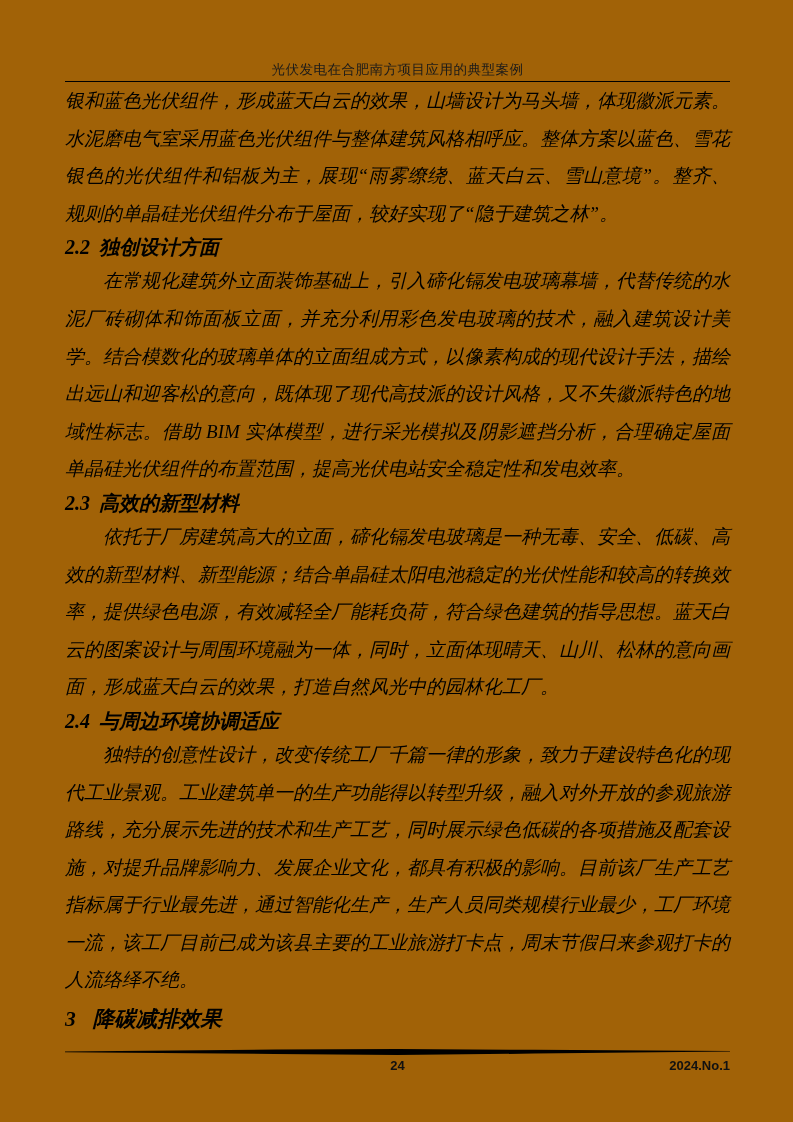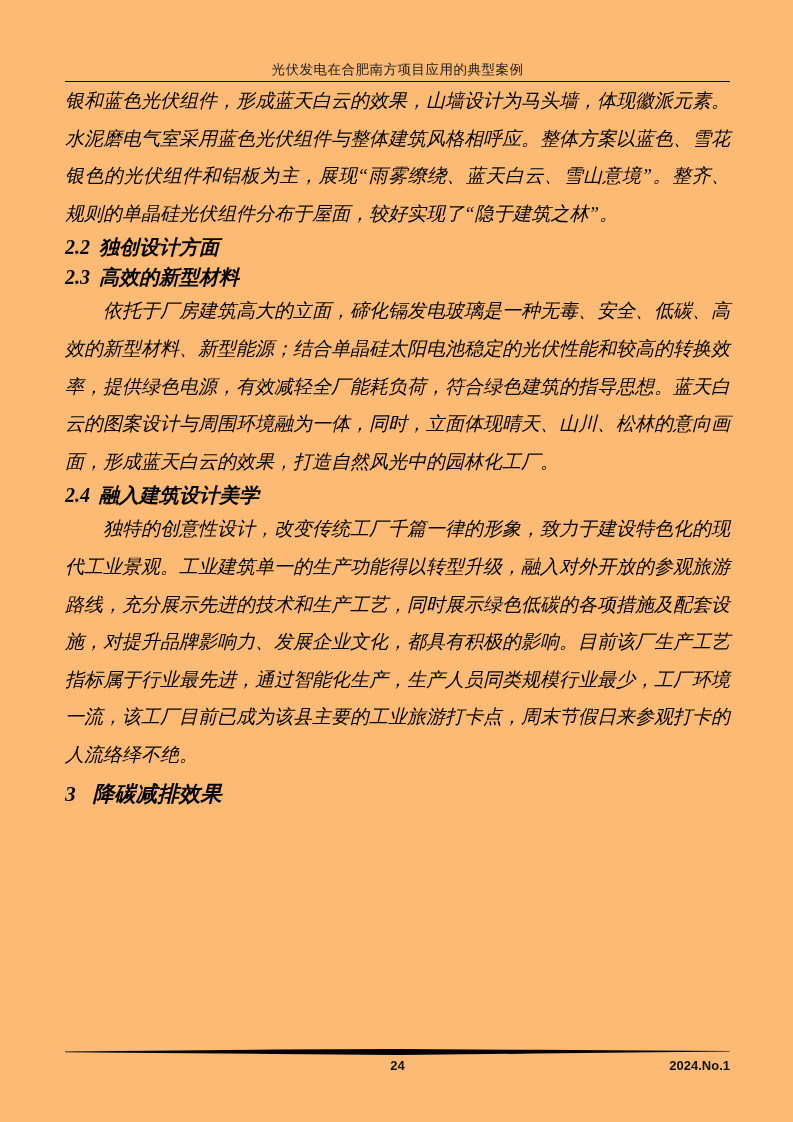--- a/index.html
+++ b/index.html
@@ -4,21 +4,21 @@
 <style>
   html, body {
     margin: 0;
     padding: 0;
     background: #ffffff;
   }
   .page {
     position: relative;
     width: 793px;
     height: 1122px;
-    background: #fdba74;
+    background: #a16207;
     color: #000000;
     font-family: "Liberation Serif", "DejaVu Serif", serif;
     overflow: hidden;
     margin: 0 auto;
   }
   
   .header {
     margin: 0 63px 0 65px;
     padding-top: 59px;
     border-bottom: 1.5px solid #000000;
@@ -112,29 +112,30 @@
   </header>
 
   <main class="content">
 
     <p class="para continuation">银和蓝色光伏组件，形成蓝天白云的效果，山墙设计为马头墙，体现徽派元素。水泥磨电气室采用蓝色光伏组件与整体建筑风格相呼应。整体方案以蓝色、雪花银色的光伏组件和铝板为主，展现“雨雾缭绕、蓝天白云、雪山意境”。整齐、规则的单晶硅光伏组件分布于屋面，较好实现了“隐于建筑之林”。</p>
 
     <h2 class="sec-heading">
       <span class="h-num">2.2</span><span>独创设计方面</span>
     </h2>
 
+    <p class="para">在常规化建筑外立面装饰基础上，引入碲化镉发电玻璃幕墙，代替传统的水泥厂砖砌体和饰面板立面，并充分利用彩色发电玻璃的技术，融入建筑设计美学。结合模数化的玻璃单体的立面组成方式，以像素构成的现代设计手法，描绘出远山和迎客松的意向，既体现了现代高技派的设计风格，又不失徽派特色的地域性标志。借助 BIM 实体模型，进行采光模拟及阴影遮挡分析，合理确定屋面单晶硅光伏组件的布置范围，提高光伏电站安全稳定性和发电效率。</p>
 
     <h2 class="sec-heading">
       <span class="h-num">2.3</span><span>高效的新型材料</span>
     </h2>
 
     <p class="para">依托于厂房建筑高大的立面，碲化镉发电玻璃是一种无毒、安全、低碳、高效的新型材料、新型能源；结合单晶硅太阳电池稳定的光伏性能和较高的转换效率，提供绿色电源，有效减轻全厂能耗负荷，符合绿色建筑的指导思想。蓝天白云的图案设计与周围环境融为一体，同时，立面体现晴天、山川、松林的意向画面，形成蓝天白云的效果，打造自然风光中的园林化工厂。</p>
 
     <h2 class="sec-heading">
-      <span class="h-num">2.4</span><span>融入建筑设计美学</span>
+      <span class="h-num">2.4</span><span>与周边环境协调适应</span>
     </h2>
 
     <p class="para">独特的创意性设计，改变传统工厂千篇一律的形象，致力于建设特色化的现代工业景观。工业建筑单一的生产功能得以转型升级，融入对外开放的参观旅游路线，充分展示先进的技术和生产工艺，同时展示绿色低碳的各项措施及配套设施，对提升品牌影响力、发展企业文化，都具有积极的影响。目前该厂生产工艺指标属于行业最先进，通过智能化生产，生产人员同类规模行业最少，工厂环境一流，该工厂目前已成为该县主要的工业旅游打卡点，周末节假日来参观打卡的人流络绎不绝。</p>
 
     <h1 class="chapter-heading">
       <span class="h-num">3</span><span>降碳减排效果</span>
     </h1>
 
   </main>
 

